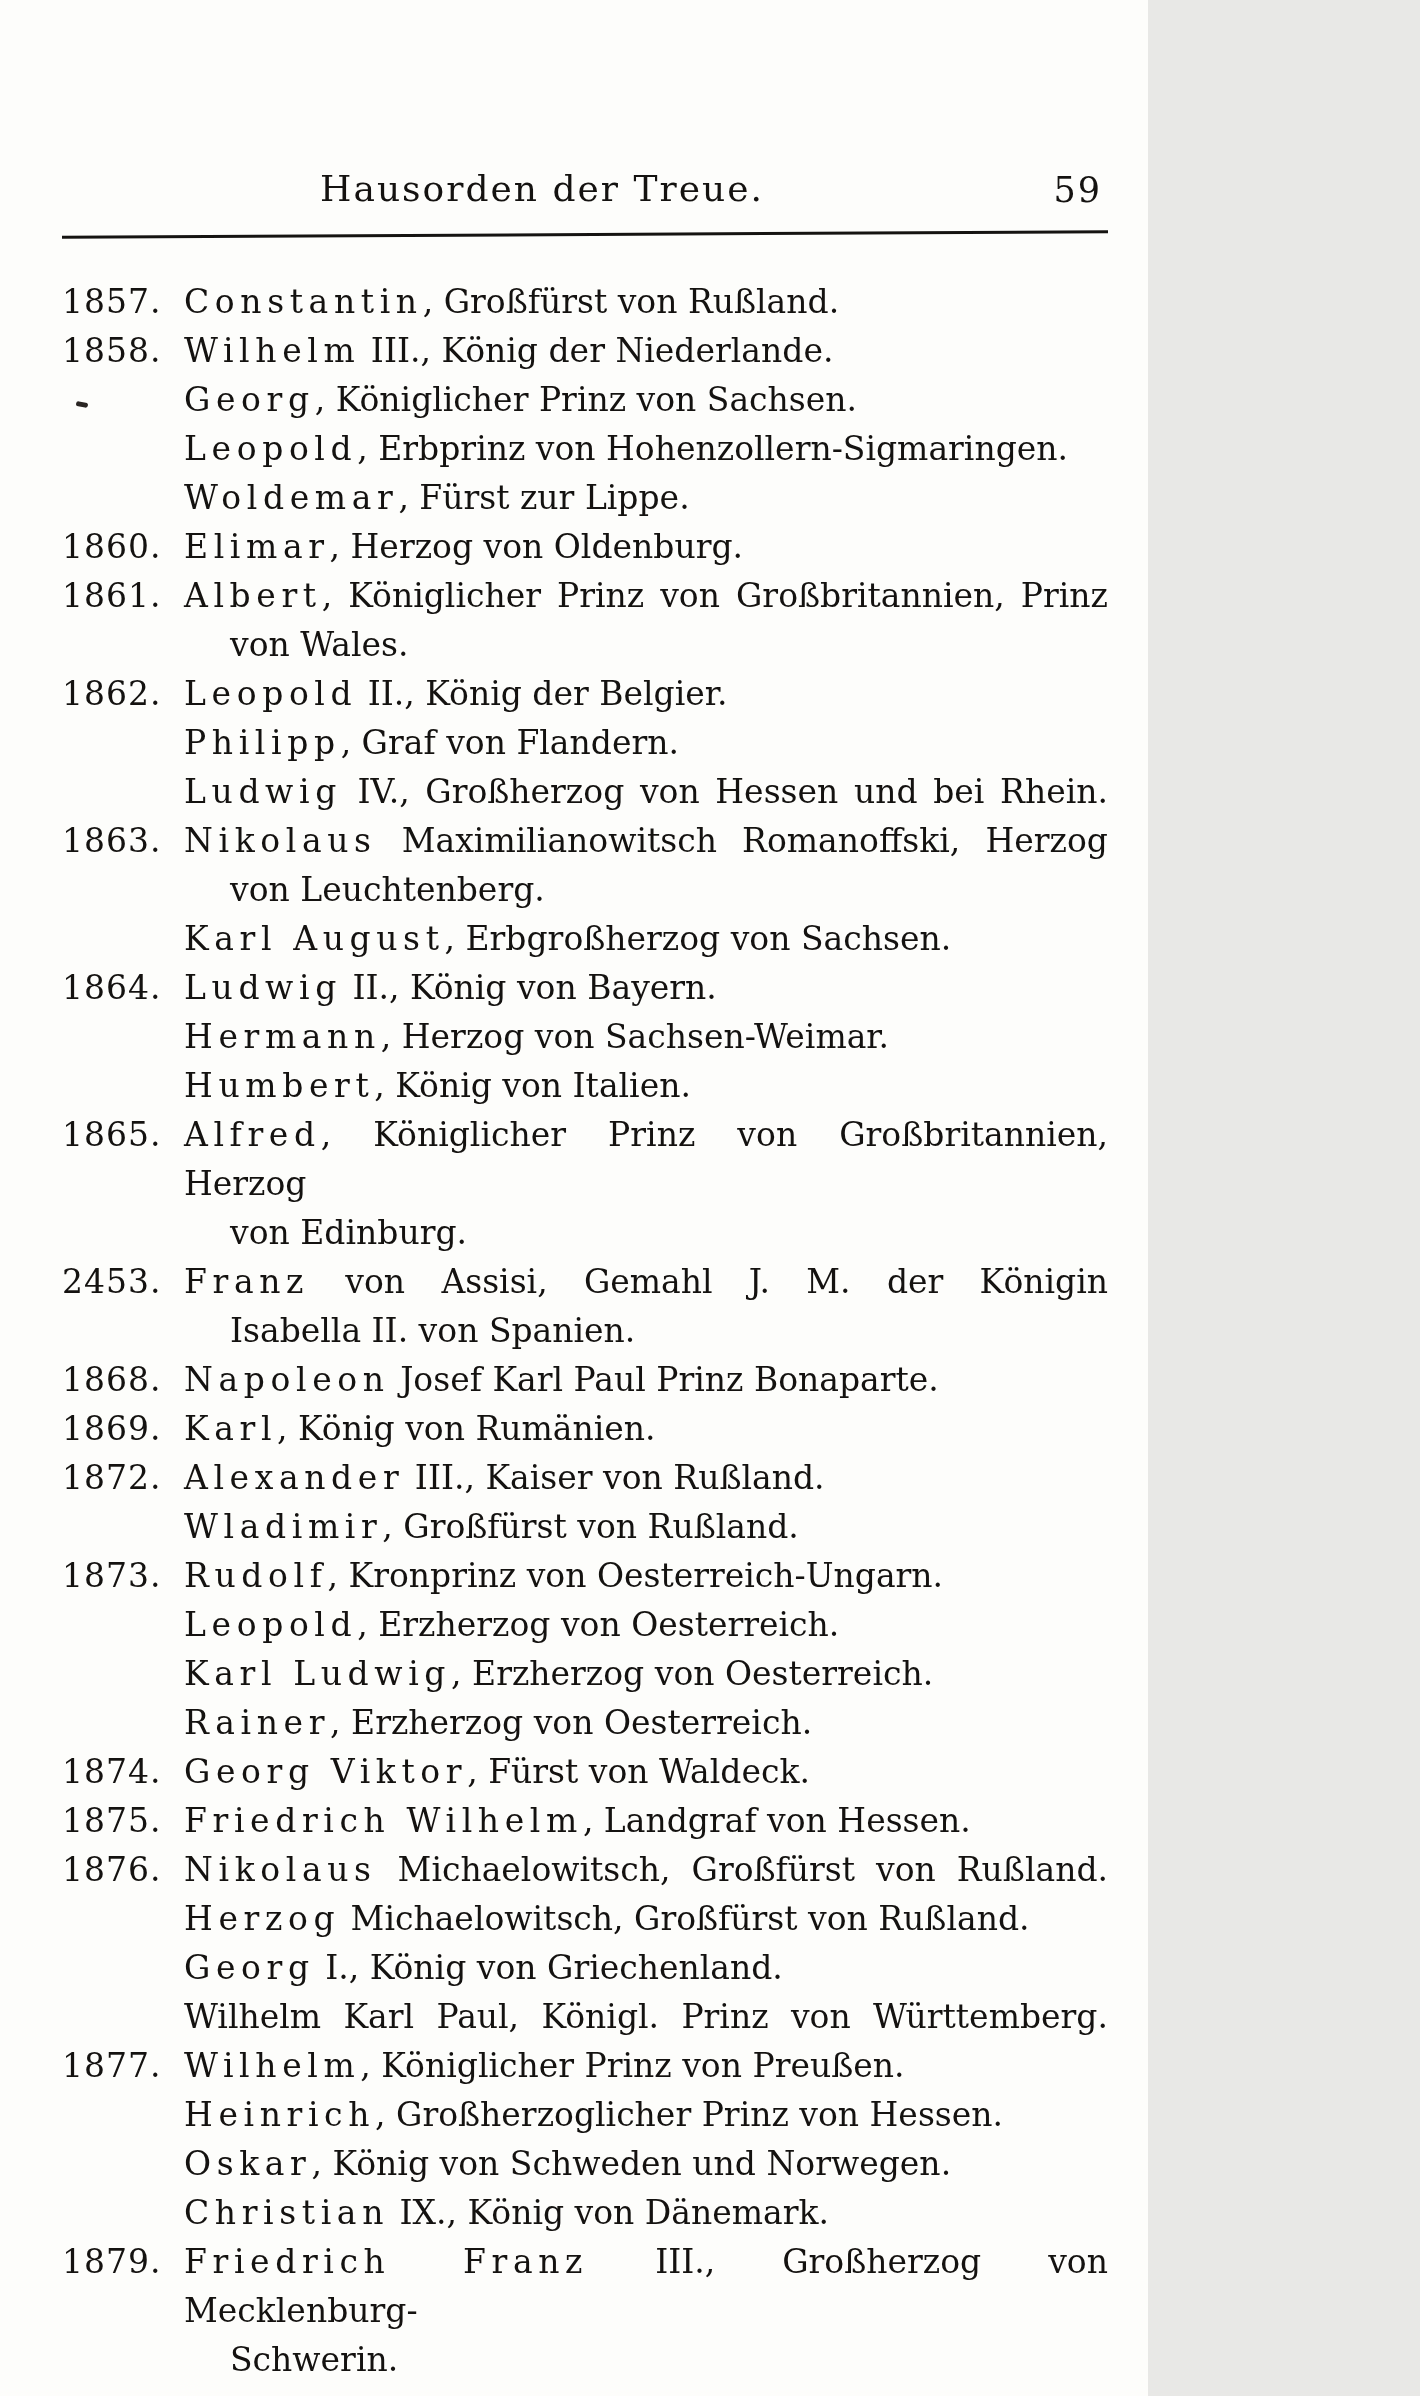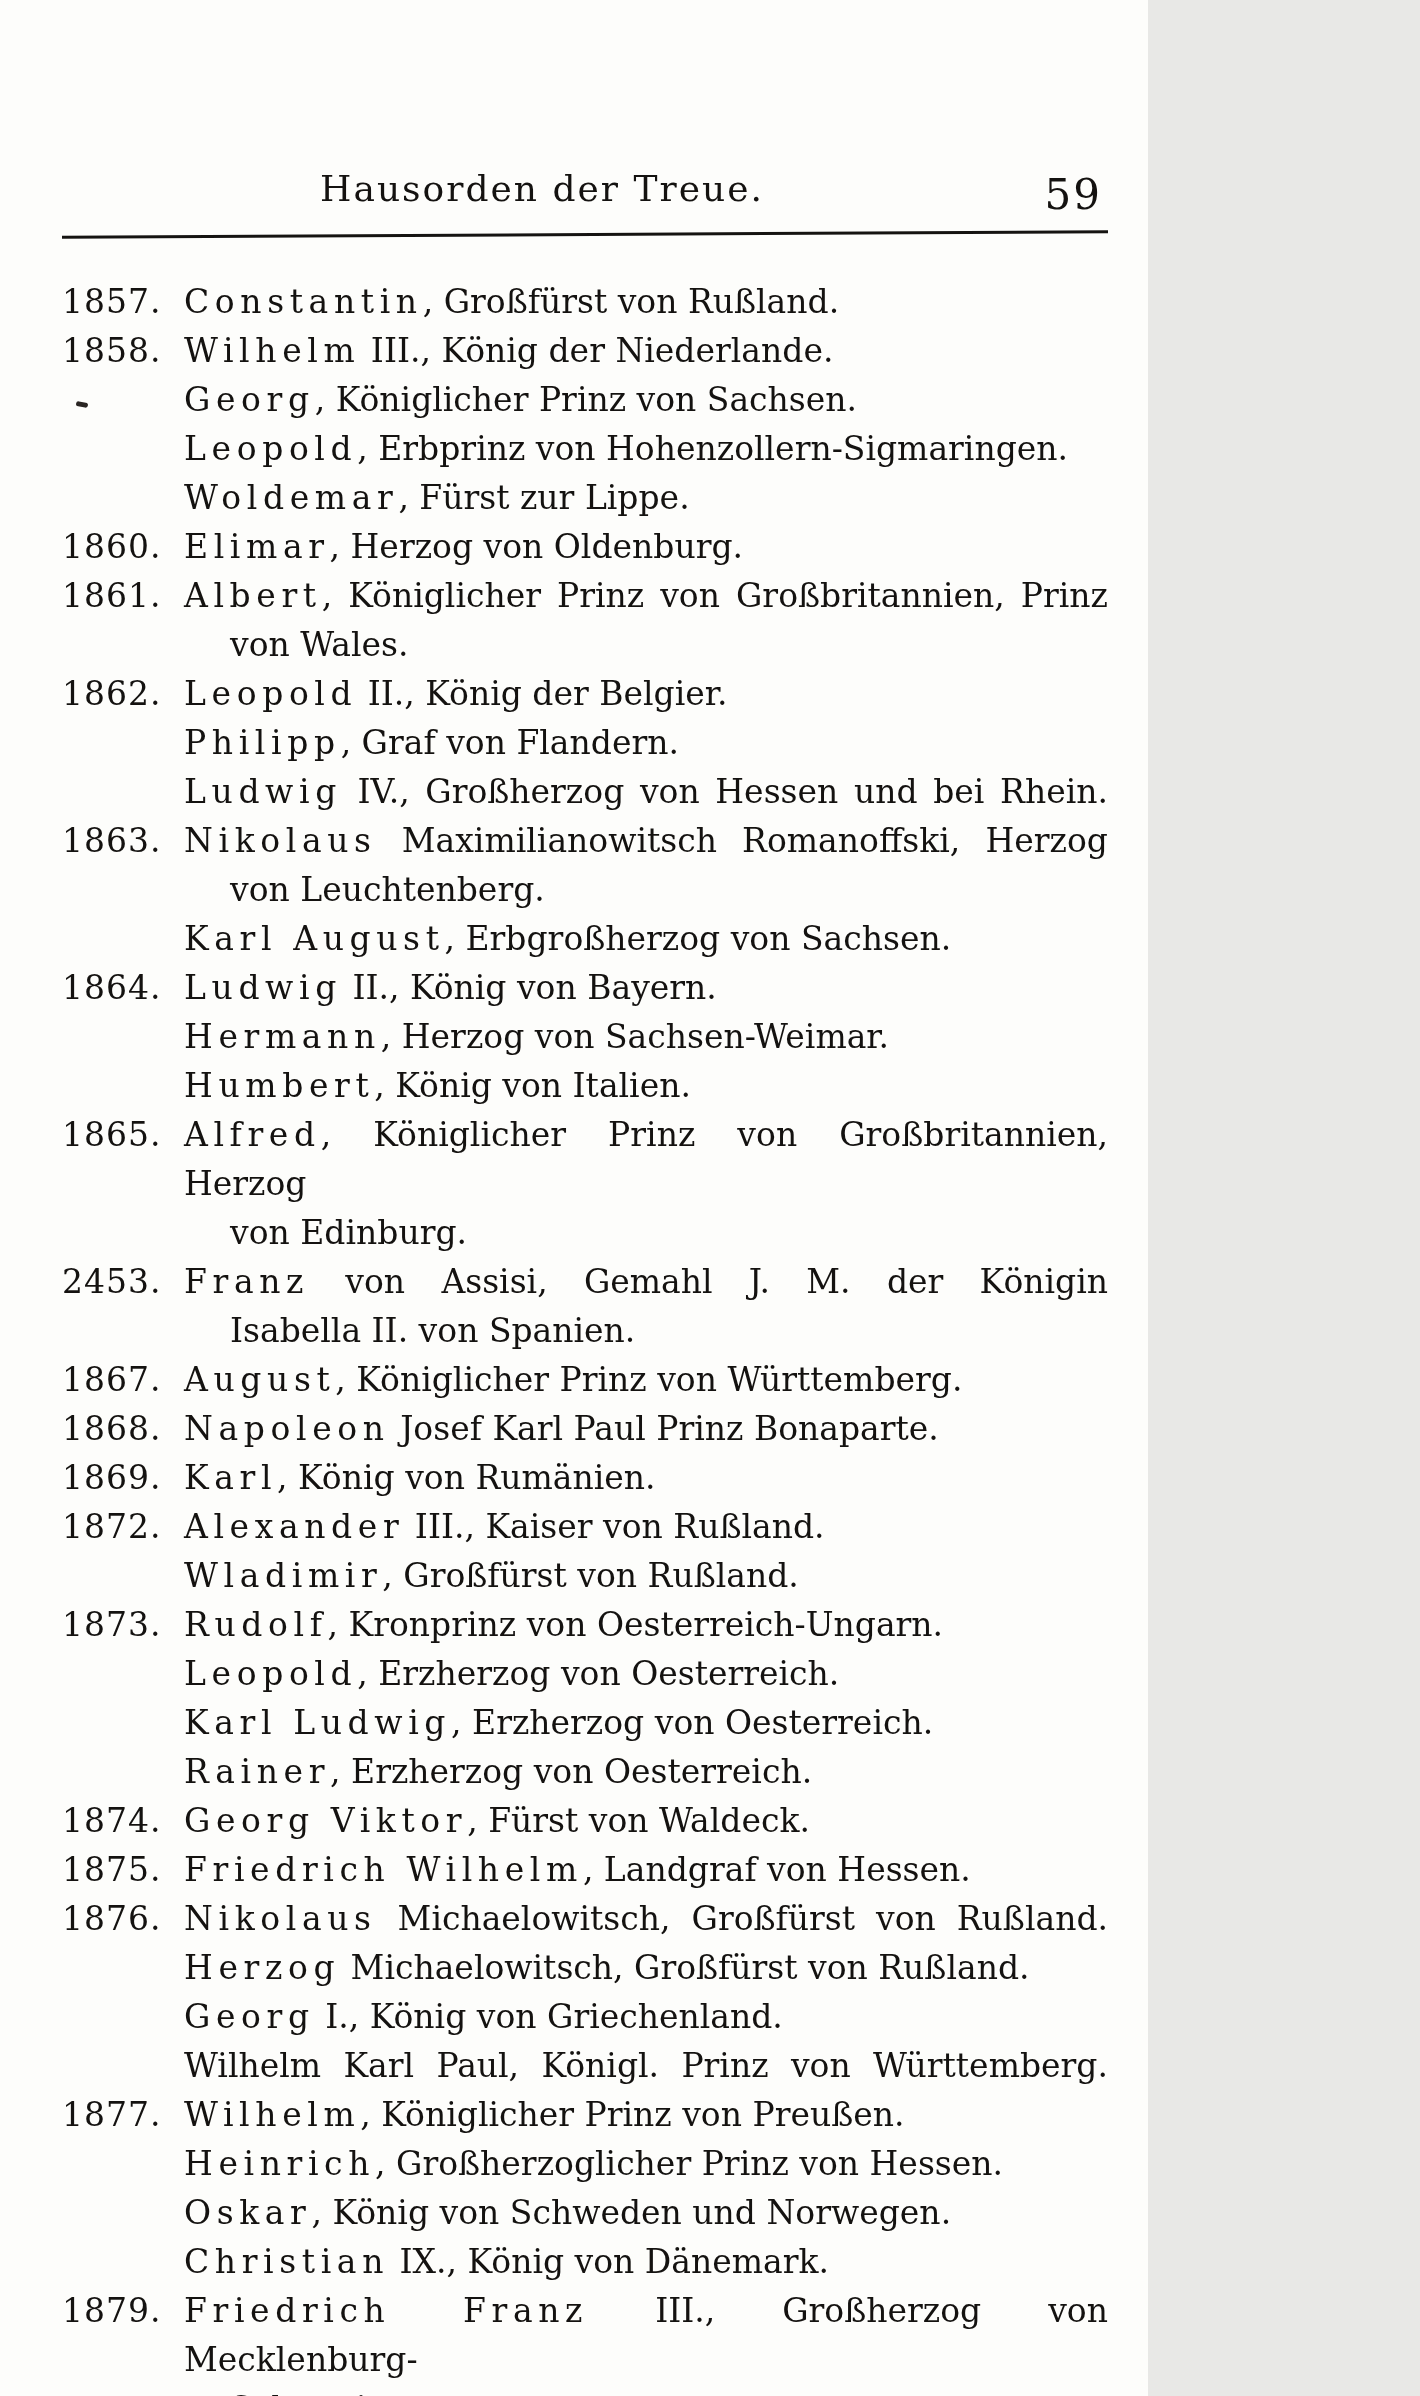--- a/index.html
+++ b/index.html
@@ -35,21 +35,21 @@
     transform: translateX(-50%);
     top: 0;
     font-size: 36px;
     letter-spacing: 2px;
     white-space: nowrap;
   }
   .header .pagenum {
     position: absolute;
     right: 6px;
     top: 2px;
-    font-size: 42px;
+    font-size: 35px;
     letter-spacing: 2px;
   }
   .rule {
     position: absolute;
     top: 233px;
     left: 0;
     width: 1046px;
     height: 3px;
     background: #151311;
     transform: rotate(-0.3deg);
@@ -182,24 +182,20 @@
           <span class="text">von Edinburg.</span>
         </div>
         <div class="row wide">
           <span class="year">2453.</span>
           <span class="text"><span class="name">Franz</span> von Assisi, Gemahl J. M. der Königin</span>
         </div>
         <div class="row cont">
           <span class="text">Isabella II. von Spanien.</span>
         </div>
         <div class="row">
-          <span class="year">1867.</span>
-          <span class="text"><span class="name">August</span>, Königlicher Prinz von Württemberg.</span>
-        </div>
-        <div class="row">
           <span class="year">1868.</span>
           <span class="text"><span class="name">Napoleon</span> Josef Karl Paul Prinz Bonaparte.</span>
         </div>
         <div class="row">
           <span class="year">1869.</span>
           <span class="text"><span class="name">Karl</span>, König von Rumänien.</span>
         </div>
         <div class="row">
           <span class="year">1872.</span>
           <span class="text"><span class="name">Alexander</span> III., Kaiser von Rußland.</span>

